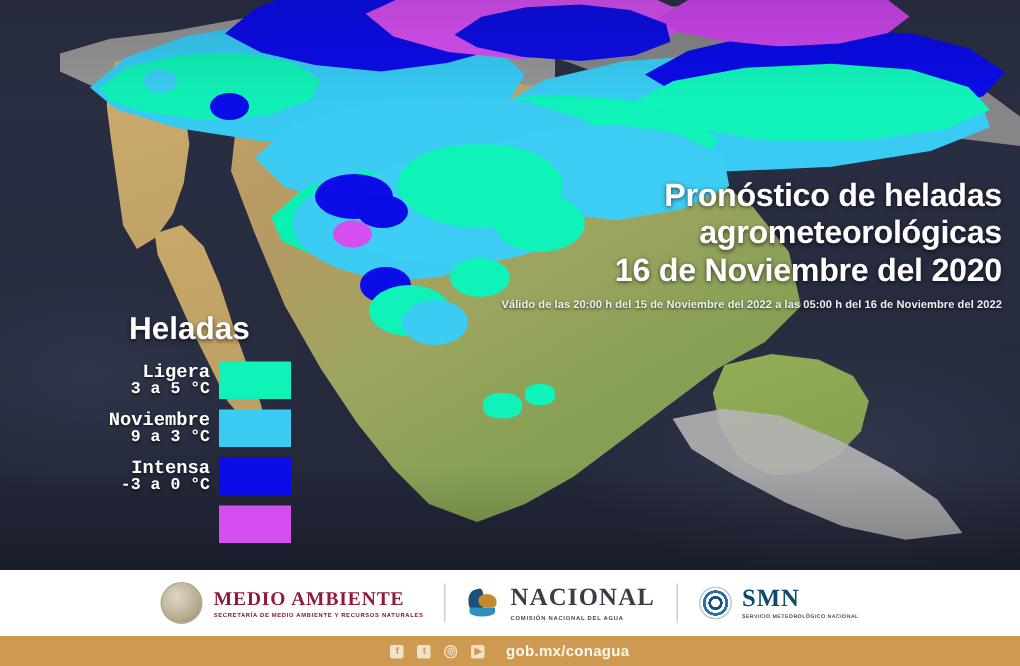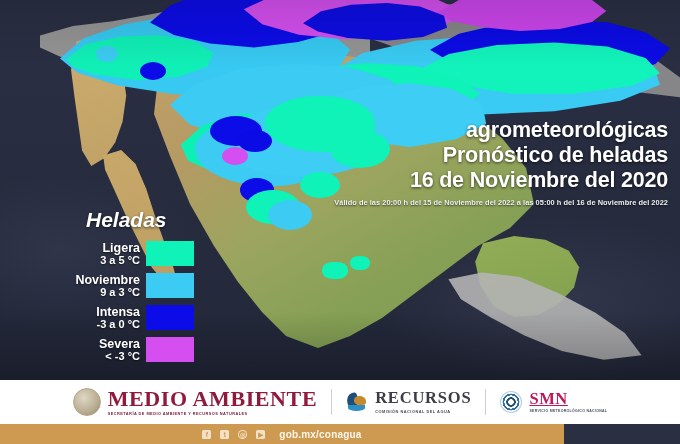--- a/index.html
+++ b/index.html
@@ -89,60 +89,60 @@
   
   #title-block{position:absolute;right:12px;top:118px;width:340px;text-align:right;z-index:30;}
   #title-block .tline{color:#fff;font-weight:bold;font-size:21.5px;line-height:25px;
     letter-spacing:-.2px;text-shadow:0 1px 3px rgba(0,0,0,.65);}
   #title-block .valid{color:#f0f0f2;font-size:7.4px;font-weight:bold;margin-top:5px;
     letter-spacing:.05px;text-shadow:0 1px 2px rgba(0,0,0,.7);}
 
   
   #legend{position:absolute;left:62px;top:208px;z-index:30;}
   #legend .lg-title{color:#fff;font-size:21px;font-weight:bold;margin:0 0 9px 24px;
-    text-shadow:0 1px 3px rgba(0,0,0,.6);font-style:italic;}
-  .lg-row{display:flex;align-items:center;justify-content:flex-end;margin-bottom:7px;}
+    text-shadow:0 1px 3px rgba(0,0,0,.6);}
+  .lg-row{display:flex;align-items:center;justify-content:flex-end;margin-bottom:7px;font-family:Liberation Mono, monospace;}
   .lg-labels{text-align:right;margin-right:6px;width:78px;}
   .lg-name{color:#fff;font-size:12.5px;font-weight:bold;line-height:12.5px;
     text-shadow:0 1px 2px rgba(0,0,0,.6);}
   .lg-range{color:#fff;font-size:11px;font-weight:bold;line-height:10px;margin-top:1px;
     text-shadow:0 1px 2px rgba(0,0,0,.6);}
   .lg-swatch{width:48px;height:25px;}
 
   
   #logo-bar{position:absolute;left:0;top:380px;width:680px;height:44px;background:#fff;
     display:flex;align-items:center;justify-content:center;gap:0;z-index:40;}
   .logo-unit{display:flex;align-items:center;gap:7px;padding:0 14px;}
   .sep{width:1px;height:26px;background:#cfcfcf;}
   .eagle{width:26px;height:26px;border-radius:50%;flex:0 0 auto;
     background:radial-gradient(circle at 38% 34%,#ded7c4,#b9ad92 60%,#8e8468);
     border:1px solid #b3a88d;}
   .ma-text{line-height:1;}
-  .ma-main{font-family:"Liberation Serif",serif;font-weight:bold;font-size:22px;
+  .ma-main{font-family:"Liberation Serif",serif;font-weight:bold;font-size:13px;
     color:#8e1b3c;letter-spacing:.6px;}
   .ma-sub{font-size:3.9px;color:#7a2038;letter-spacing:.45px;margin-top:2.5px;font-weight:bold;}
   .conagua-mark{width:22px;height:22px;flex:0 0 auto;position:relative;}
   .conagua-mark .c1{position:absolute;left:1px;top:2px;width:11px;height:15px;
     background:#1f4f79;border-radius:60% 20% 50% 40%;transform:rotate(-12deg);}
   .conagua-mark .c2{position:absolute;left:8px;top:5px;width:12px;height:9px;
     background:#c58a2e;border-radius:50% 60% 30% 50%;}
   .conagua-mark .c3{position:absolute;left:2px;top:14px;width:17px;height:6px;
     background:#2e8fc0;border-radius:0 0 60% 60%;}
   .cg-main{font-family:"Liberation Serif",serif;font-weight:bold;font-size:16.5px;
     color:#3c3c46;letter-spacing:.8px;line-height:1;}
   .cg-sub{font-size:3.9px;color:#4a4a55;letter-spacing:.5px;margin-top:2.5px;font-weight:bold;}
   .smn-mark{width:22px;height:22px;flex:0 0 auto;border-radius:50%;
     background:radial-gradient(circle at 50% 50%,#fff 18%,#1f4f79 19%,#1f4f79 30%,#fff 31%,#fff 42%,#2a6ea8 43%,#2a6ea8 54%,#fff 55%);
     box-shadow:inset 0 0 0 1px #b9c9d8;}
   .smn-main{font-family:"Liberation Serif",serif;font-weight:bold;font-size:16.5px;
-    color:#be185d;letter-spacing:.6px;line-height:1;text-decoration:underline;}
+    color:#0c4a6e;letter-spacing:.6px;line-height:1;}
   .smn-sub{font-size:3.5px;color:#44505e;letter-spacing:.3px;margin-top:2px;
     line-height:4.4px;font-weight:bold;}
 
-  #social-bar{position:absolute;left:0;top:424px;width:564px;height:20px;background:#ce9a52;
+  #social-bar{position:absolute;left:0;top:424px;width:680px;height:20px;background:#ce9a52;
     display:flex;align-items:center;justify-content:center;gap:9px;z-index:40;}
   .soc{width:9px;height:9px;border-radius:1.5px;background:#f2e1c6;
     display:flex;align-items:center;justify-content:center;
     font-size:6.5px;font-weight:bold;color:#ce9a52;line-height:9px;}
   .soc.round{border-radius:50%;background:transparent;box-shadow:inset 0 0 0 1px #f2e1c6;color:#f2e1c6;}
   #social-bar .url{color:#fdf6ea;font-size:10px;font-weight:bold;margin-left:5px;letter-spacing:.2px;}
 </style>
 </head>
 <body>
 
@@ -186,22 +186,22 @@
     <div class="frost f-mx-m"></div>
     <div class="frost f-mx-j"></div>
     <div class="frost f-mx-k"></div>
     <div class="frost f-mx-n"></div>
     <div class="frost f-mx-o"></div>
 
     <div class="vignette"></div>
   </div>
 
   <div id="title-block">
+    <div class="tline">Pronóstico de heladas</div>
     <div class="tline">agrometeorológicas</div>
-    <div class="tline">Pronóstico de heladas</div>
     <div class="tline">16 de Noviembre del 2020</div>
     <div class="valid">Válido de las 20:00 h del 15 de Noviembre del 2022 a las 05:00 h del 16 de Noviembre del 2022</div>
   </div>
 
   <div id="legend">
     <div class="lg-title">Heladas</div>
 
     <div class="lg-row">
       <div class="lg-labels">
         <div class="lg-name">Ligera</div>
@@ -220,24 +220,20 @@
 
     <div class="lg-row">
       <div class="lg-labels">
         <div class="lg-name">Intensa</div>
         <div class="lg-range">-3 a 0 °C</div>
       </div>
       <div class="lg-swatch" style="background:#0C0CE8"></div>
     </div>
 
     <div class="lg-row">
-      <div class="lg-labels">
-        <div class="lg-name">Severa</div>
-        <div class="lg-range">&lt; -3 °C</div>
-      </div>
       <div class="lg-swatch" style="background:#D54FF0"></div>
     </div>
   </div>
 
   <div id="logo-bar">
 
     <div class="logo-unit">
       <div class="eagle"></div>
       <div class="ma-text">
         <div class="ma-main">MEDIO AMBIENTE</div>
@@ -247,21 +243,21 @@
 
     <div class="sep"></div>
 
     <div class="logo-unit">
       <div class="conagua-mark">
         <div class="c1"></div>
           <div class="c2"></div>
           <div class="c3"></div>
       </div>
       <div>
-        <div class="cg-main">RECURSOS</div>
+        <div class="cg-main">NACIONAL</div>
         <div class="cg-sub">COMISIÓN NACIONAL DEL AGUA</div>
       </div>
     </div>
 
     <div class="sep"></div>
 
     <div class="logo-unit">
       <div class="smn-mark"></div>
       <div>
         <div class="smn-main">SMN</div>

